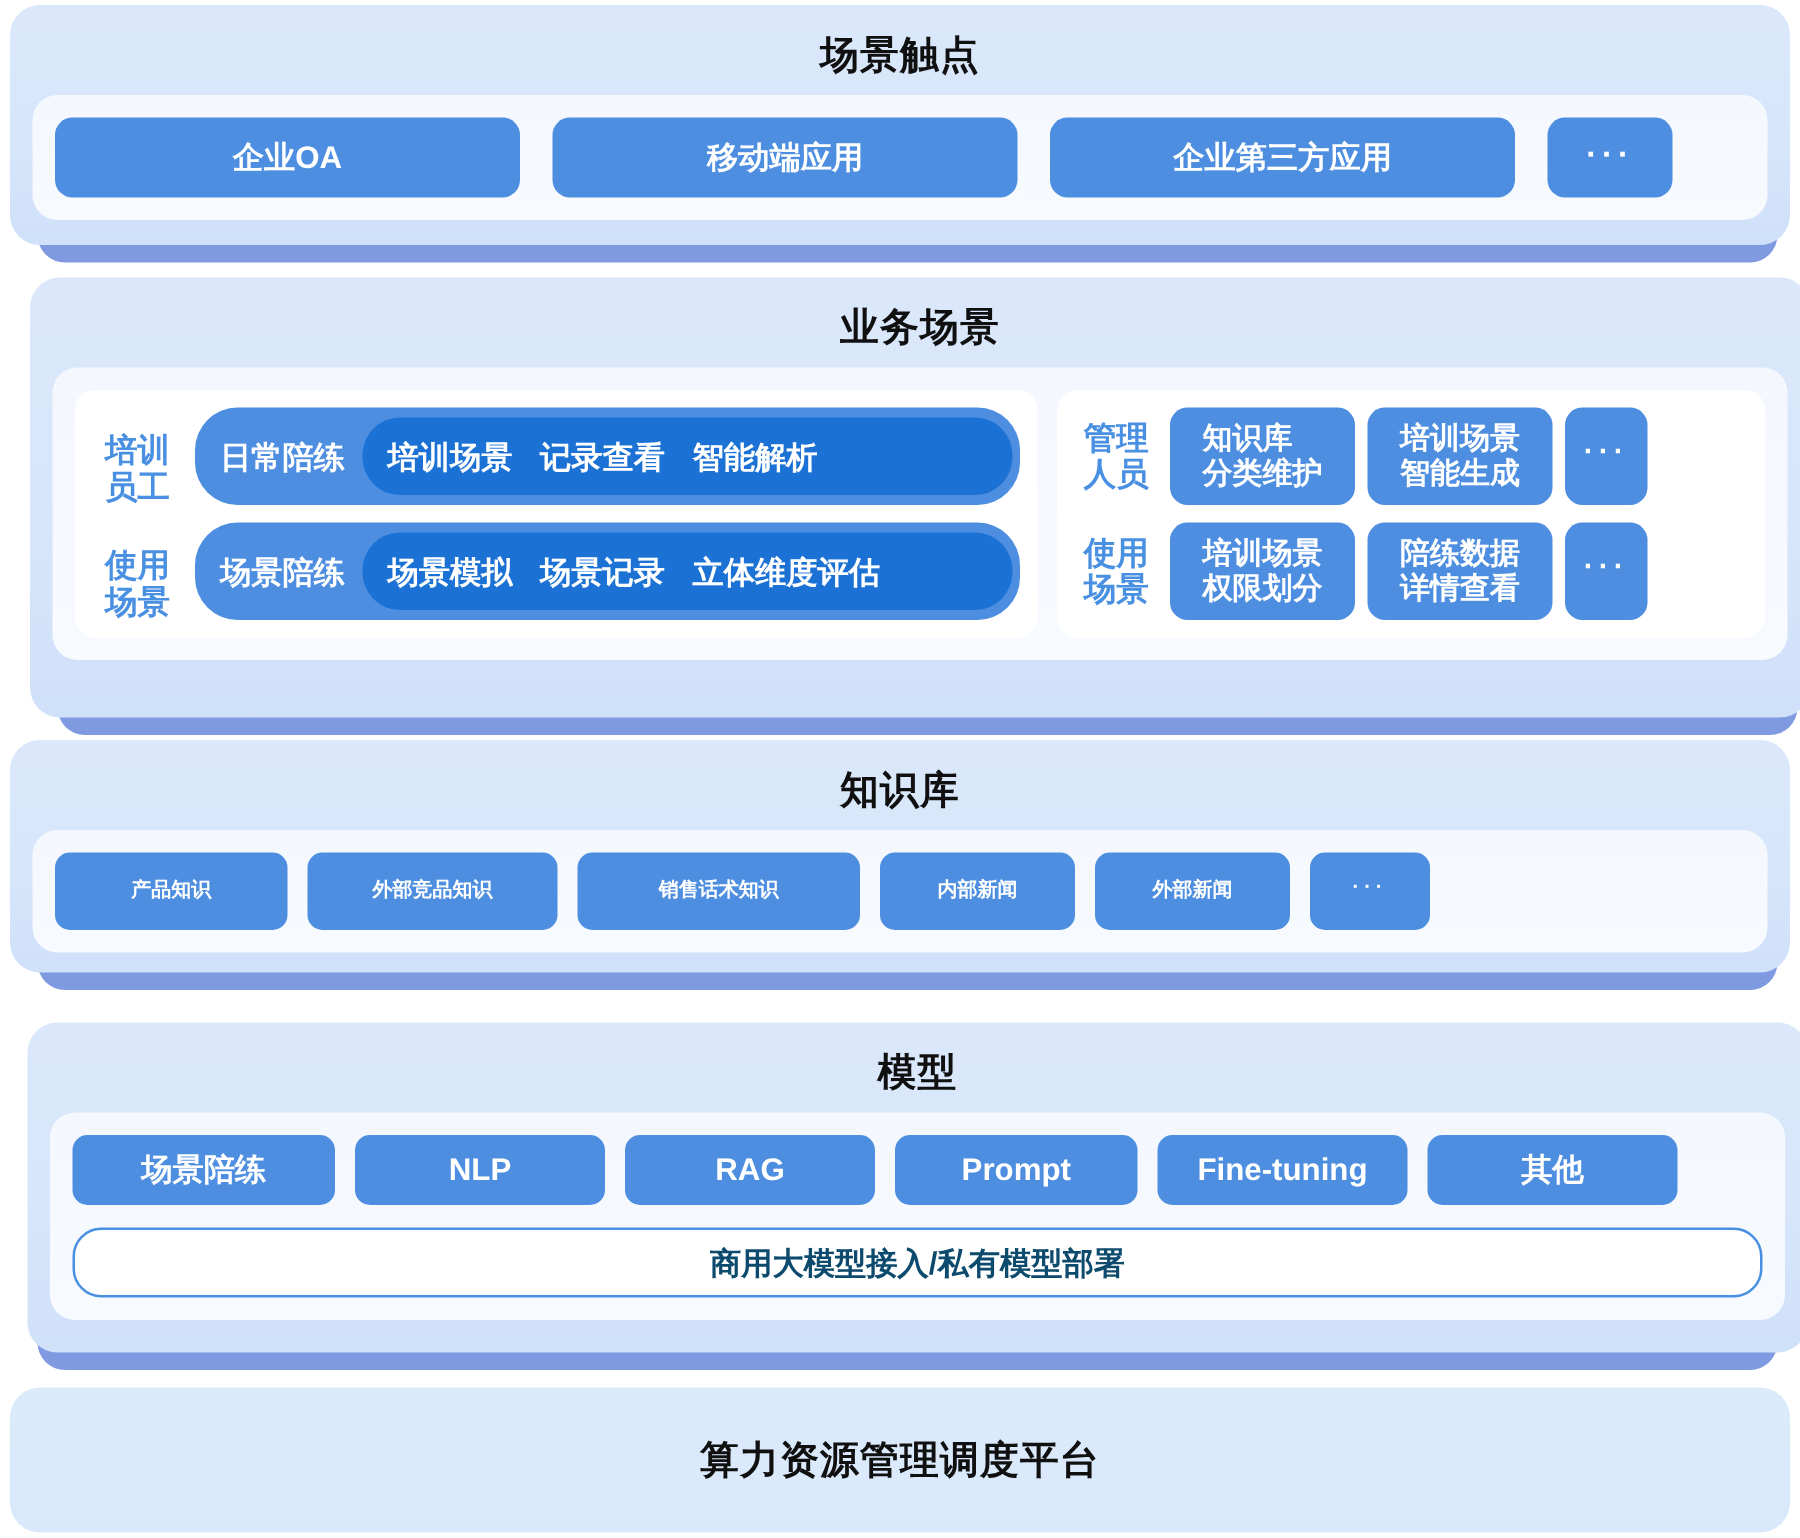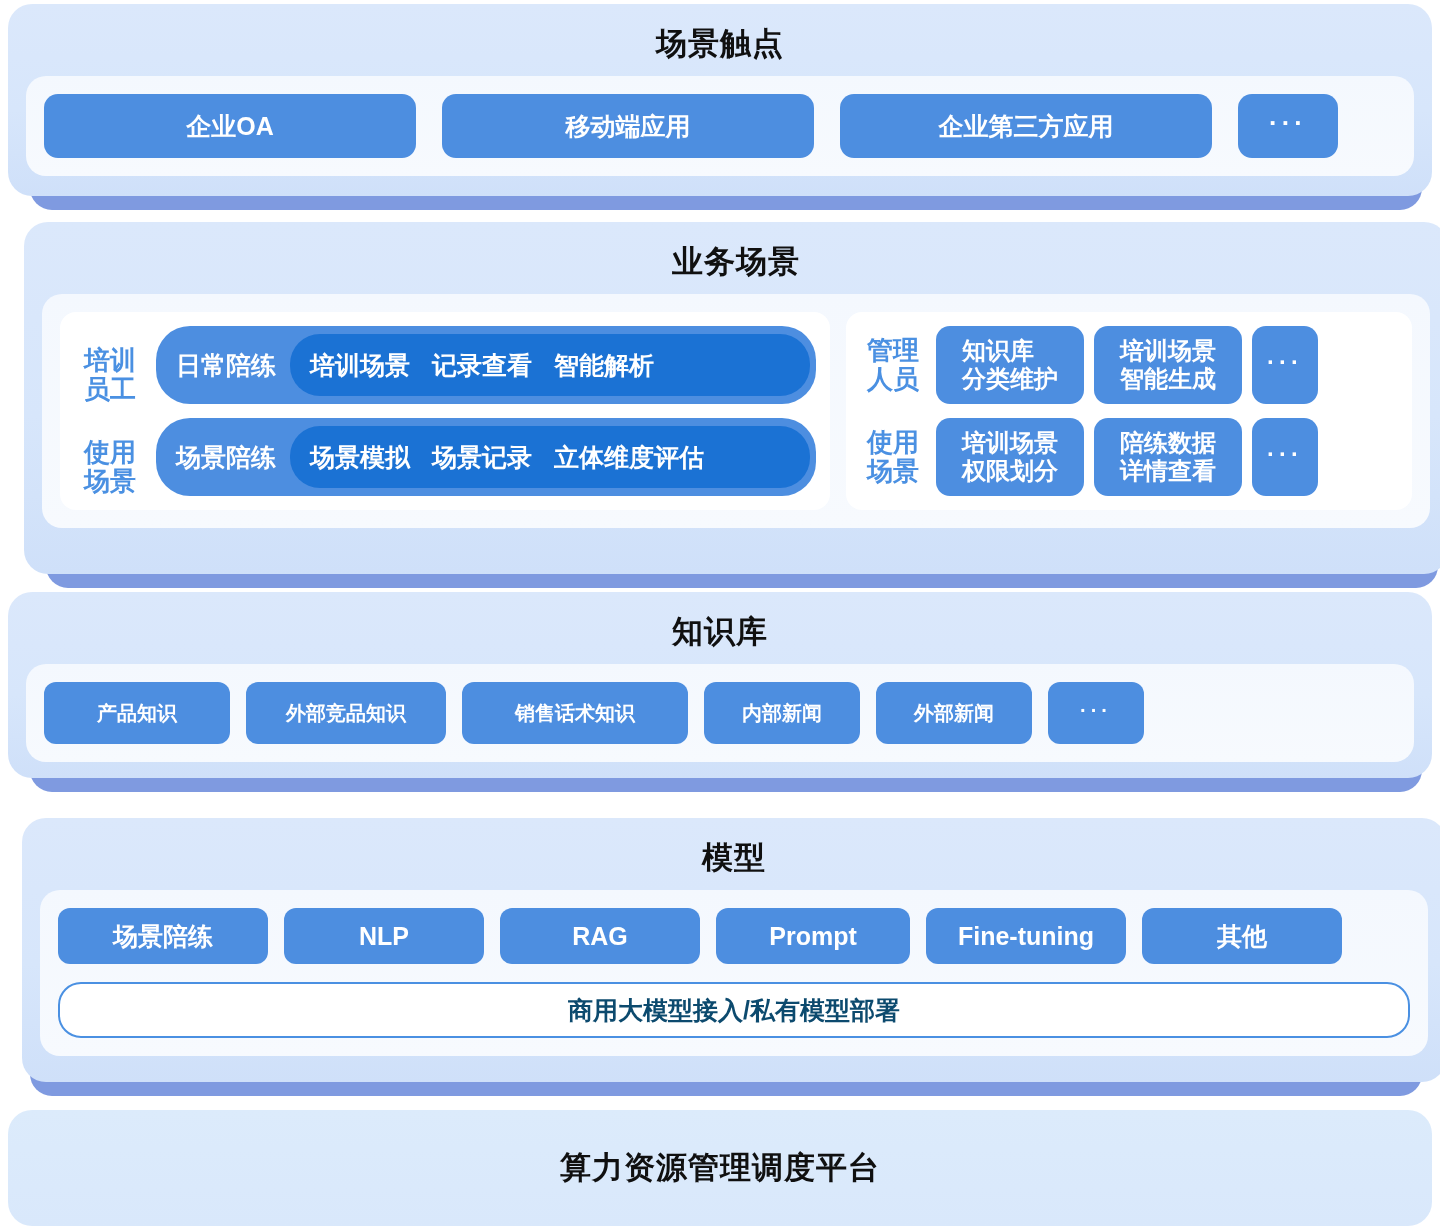--- a/index.html
+++ b/index.html
@@ -184,21 +184,21 @@
   }
   .biz-right-line .pill.w2 { flex: 0 0 148px; }
   .biz-right-line .pill.dots { flex: 0 0 66px; }
 
   
   #layer-knowledge { top: 592px; }
   #layer-knowledge .card { height: 186px; }
   #layer-knowledge .slab { height: 22px; bottom: -14px; }
 
   .kb-row { display: flex; gap: 16px; align-items: stretch; }
-  .kb-row .pill { height: 62px; border-radius: 12px; font-size: 20px; }
+  .kb-row .pill { height: 62px; border-radius: 12px; font-size: 16px; }
   .kb-row .k0 { flex: 0 0 186px; }
   .kb-row .k1 { flex: 0 0 200px; }
   .kb-row .k2 { flex: 0 0 156px; }
   .kb-row .k3 { flex: 0 0 226px; }
   .kb-row .k4 { flex: 0 0 156px; }
   .kb-row .k5 { flex: 0 0 156px; }
   .kb-row .k6 { flex: 0 0 96px; }
 
   
   #layer-model { top: 818px; }

